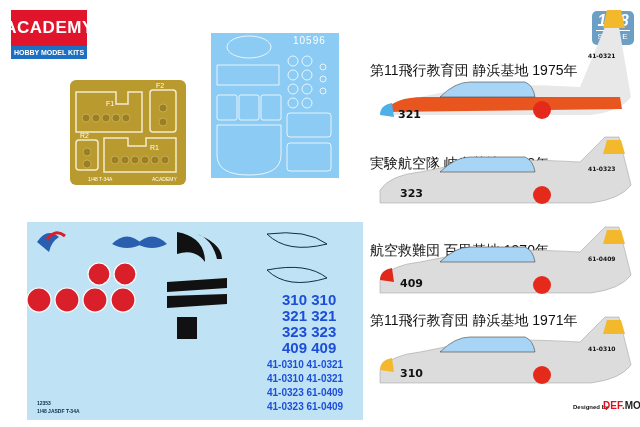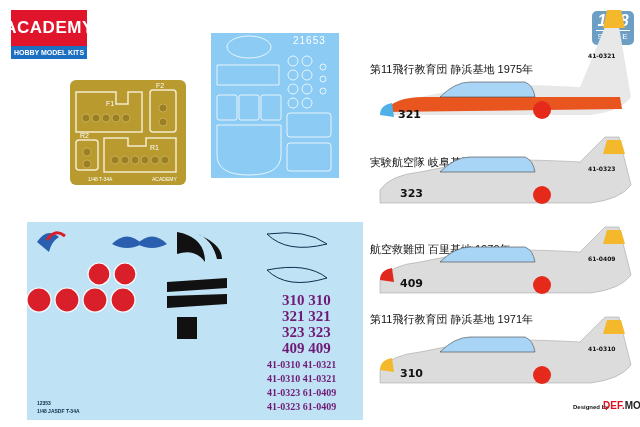--- a/index.html
+++ b/index.html
@@ -8,25 +8,25 @@
 .abs{position:absolute}
 .logo{left:11px;top:10px;width:76px;height:49px}
 .logo .top{height:36px;background:#e0142b;color:#fff;font-weight:bold;font-size:17px;letter-spacing:0.5px;display:flex;align-items:center;justify-content:center;font-family:"Liberation Sans",sans-serif}
 .logo .bot{height:13px;background:#1d6fc2;color:#fff;font-size:7px;font-weight:bold;display:flex;align-items:center;justify-content:center;white-space:nowrap}
 .scale{left:592px;top:11px;width:42px;height:34px;background:#6d9fc4;border-radius:5px;color:#fff;text-align:center}
 .scale .n{font-size:16px;font-weight:bold;line-height:19px;font-style:italic}
 .scale .s{font-size:8px;border-top:1px solid #fff;margin:0 4px;line-height:11px;letter-spacing:1px}
 .pe{left:70px;top:80px;width:116px;height:105px}
 .mask{left:211px;top:33px;width:128px;height:145px;background:#8ccbf3}
 .decal{left:27px;top:222px;width:336px;height:198px;background:#bfe3f5}
-.cap{font-size:11px;color:#111;white-space:nowrap}
+.cap{font-size:14px;color:#111;white-space:nowrap}
 .designed{left:573px;top:404px;font-size:6px;color:#111;font-weight:bold}
 .defmode{left:603px;top:400px;font-size:10px;font-weight:bold;color:#222}
 .defmode span{color:#d12}
-.dnum{font-family:Liberation Serif, serif;font-weight:bold;color:#701a75;white-space:nowrap}
+.dnum{font-family:Liberation Sans, sans-serif;font-weight:bold;color:#1d4ed8;white-space:nowrap}
 </style>
 </head>
 <body>
 
 <div id="root">
 
   <div class="abs logo">
     <div class="top">ACADEMY</div>
     <div class="bot">HOBBY MODEL KITS</div>
   </div>
@@ -84,21 +84,21 @@
       <circle cx="82" cy="56" r="5"></circle>
         <circle cx="96" cy="56" r="5"></circle>
         <circle cx="82" cy="70" r="5"></circle>
         <circle cx="96" cy="70" r="5"></circle>
       <circle cx="112" cy="34" r="3"></circle>
         <circle cx="112" cy="46" r="3"></circle>
         <circle cx="112" cy="58" r="3"></circle>
       <rect x="76" y="80" width="44" height="24" rx="3"></rect>
       <rect x="76" y="110" width="44" height="28" rx="3"></rect>
     </svg>
-    <div class="abs" style="left:82px;top:2px;font-size:10px;color:#fff;letter-spacing:1px">21653</div>
+    <div class="abs" style="left:82px;top:2px;font-size:10px;color:#fff;letter-spacing:1px">10596</div>
   </div>
 
   <div class="abs decal">
     <svg class="abs" style="left:0;top:0" width="336" height="198" viewBox="0 0 336 198">
       <g fill="#d9202a" stroke="#fff" stroke-width="1.2">
         <circle cx="72" cy="52" r="11"></circle>
           <circle cx="98" cy="52" r="11"></circle>
         <circle cx="12" cy="78" r="12"></circle>
           <circle cx="40" cy="78" r="12"></circle>
           <circle cx="68" cy="78" r="12"></circle>

